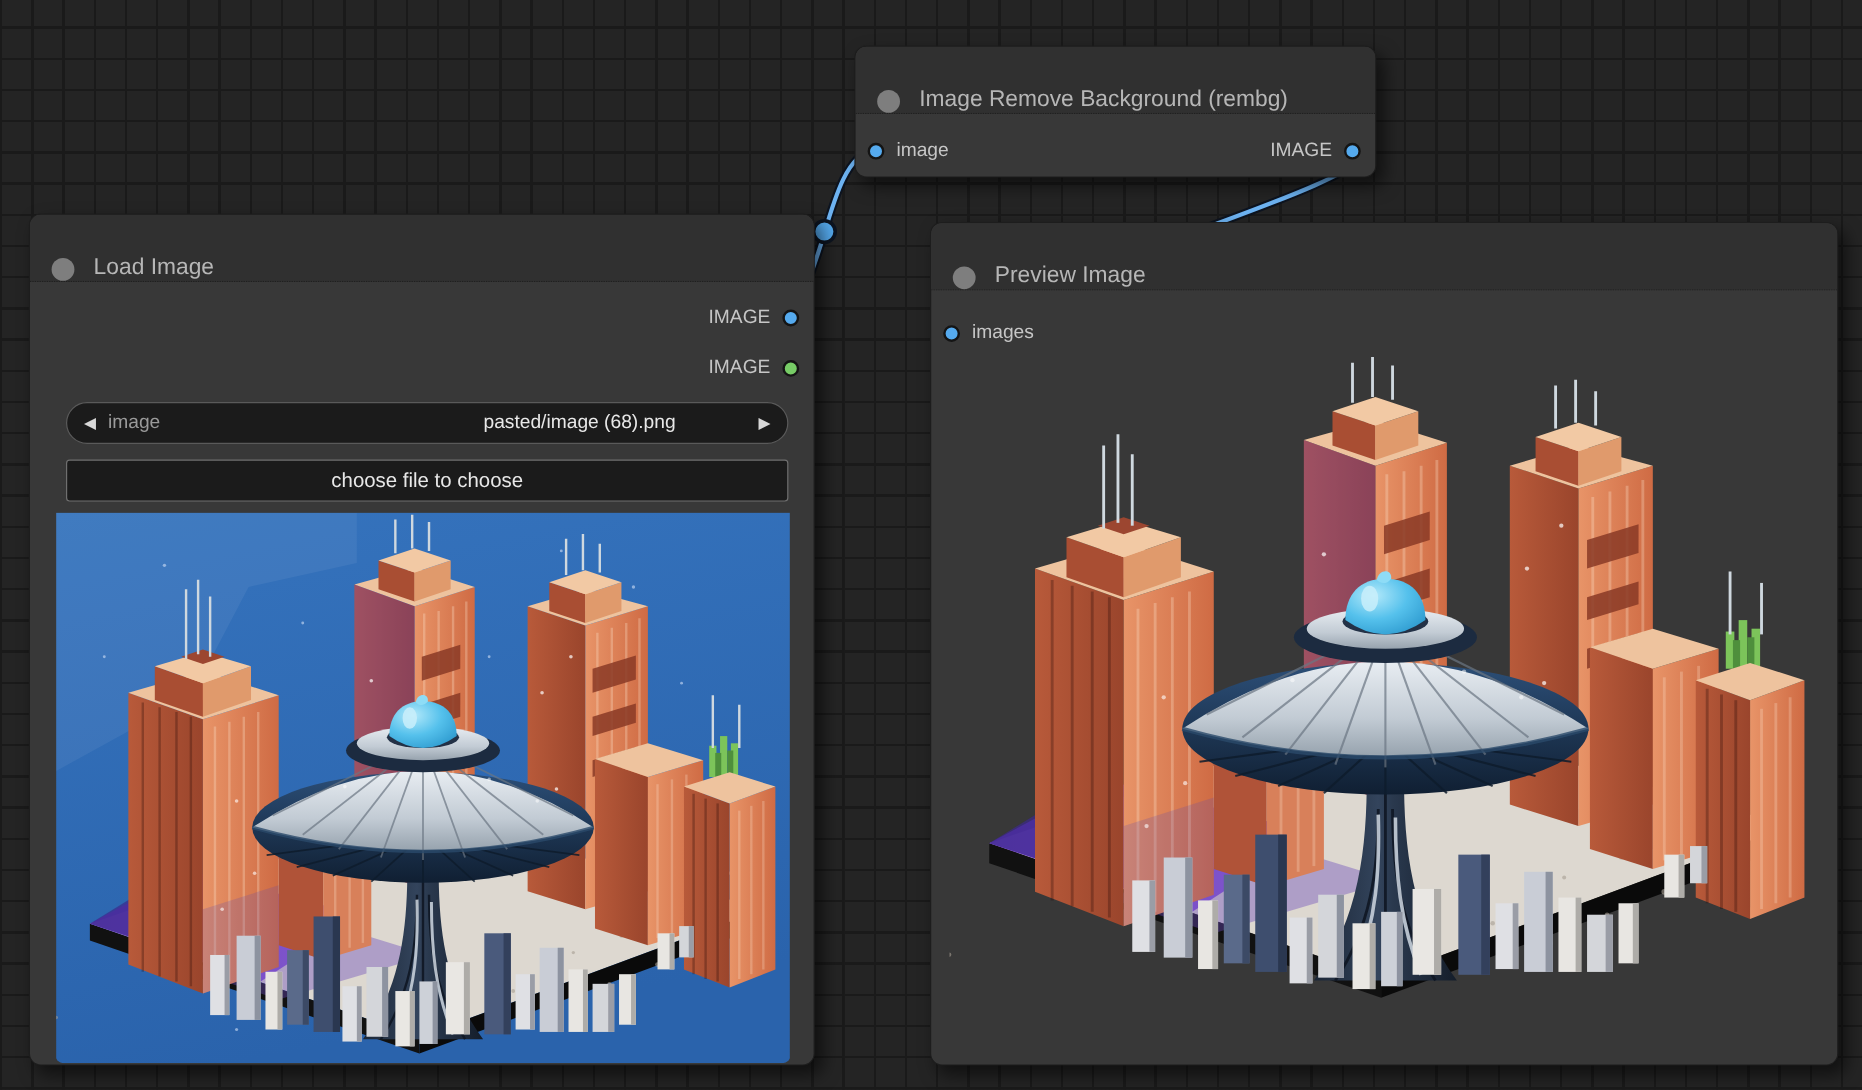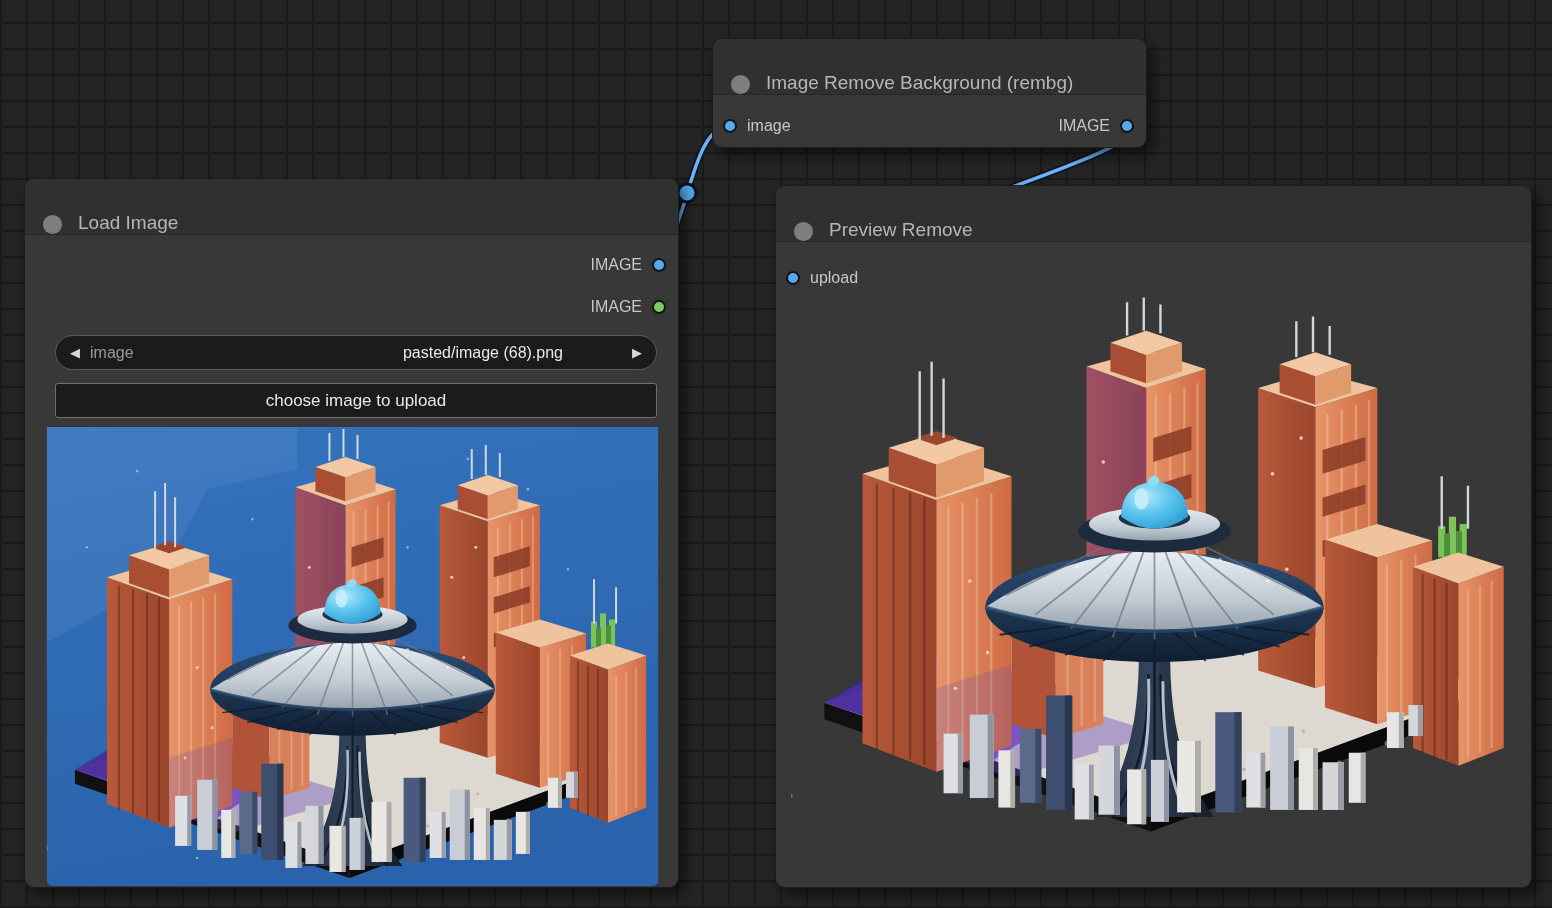--- a/index.html
+++ b/index.html
@@ -424,21 +424,21 @@
     <span class="dot dot-mask"></span>
     <span>IMAGE</span>
   </div>
   <div class="combo" style="top:156px;">
     <span class="arrow">◀</span>
     <span class="combo-label">image</span>
     <span class="combo-value">pasted/image (68).png</span>
     <span class="arrow">▶</span>
   </div>
   <div class="upload-btn" style="top:204px;">
-    <span>choose image to upload</span>
+    <span>choose file to choose</span>
   </div>
   <div class="img-frame" style="left:21px;top:248px;width:613px;height:459px;">
     <svg viewBox="0 0 610 458" width="613" height="459">
       <rect x="0" y="0" width="610" height="458" fill="url(#gSky)"></rect>
       <polygon points="0,0 250,0 250,42 160,62 118,142 60,182 0,215" fill="#ffffff" opacity="0.06"></polygon>
       <g fill="#dfeafc" opacity="0.55">
         <circle cx="90" cy="44" r="1.4"></circle>
           <circle cx="205" cy="92" r="1.2"></circle>
           <circle cx="480" cy="62" r="1.4"></circle>
         <circle cx="520" cy="142" r="1.2"></circle>
@@ -452,24 +452,24 @@
           <circle cx="40" cy="120" r="1.2"></circle>
       </g>
       <use href="#city"></use>
     </svg>
   </div>
 </div>
 
 <div class="node" style="left:775px;top:185px;width:757px;height:703px;">
   <div class="node-title">
     <span class="title-dot"></span>
-    <span>Preview Remove</span>
+    <span>Preview Image</span>
   </div>
   <div class="port in" style="top:77px;">
     <span class="dot dot-image"></span>
-    <span>upload</span>
+    <span>images</span>
   </div>
   <div class="img-frame" style="left:15px;top:109px;width:727px;height:546px;">
     <svg viewBox="0 0 610 458" width="727" height="546">
       <use href="#city"></use>
     </svg>
   </div>
 </div>
 
 </body></html>

